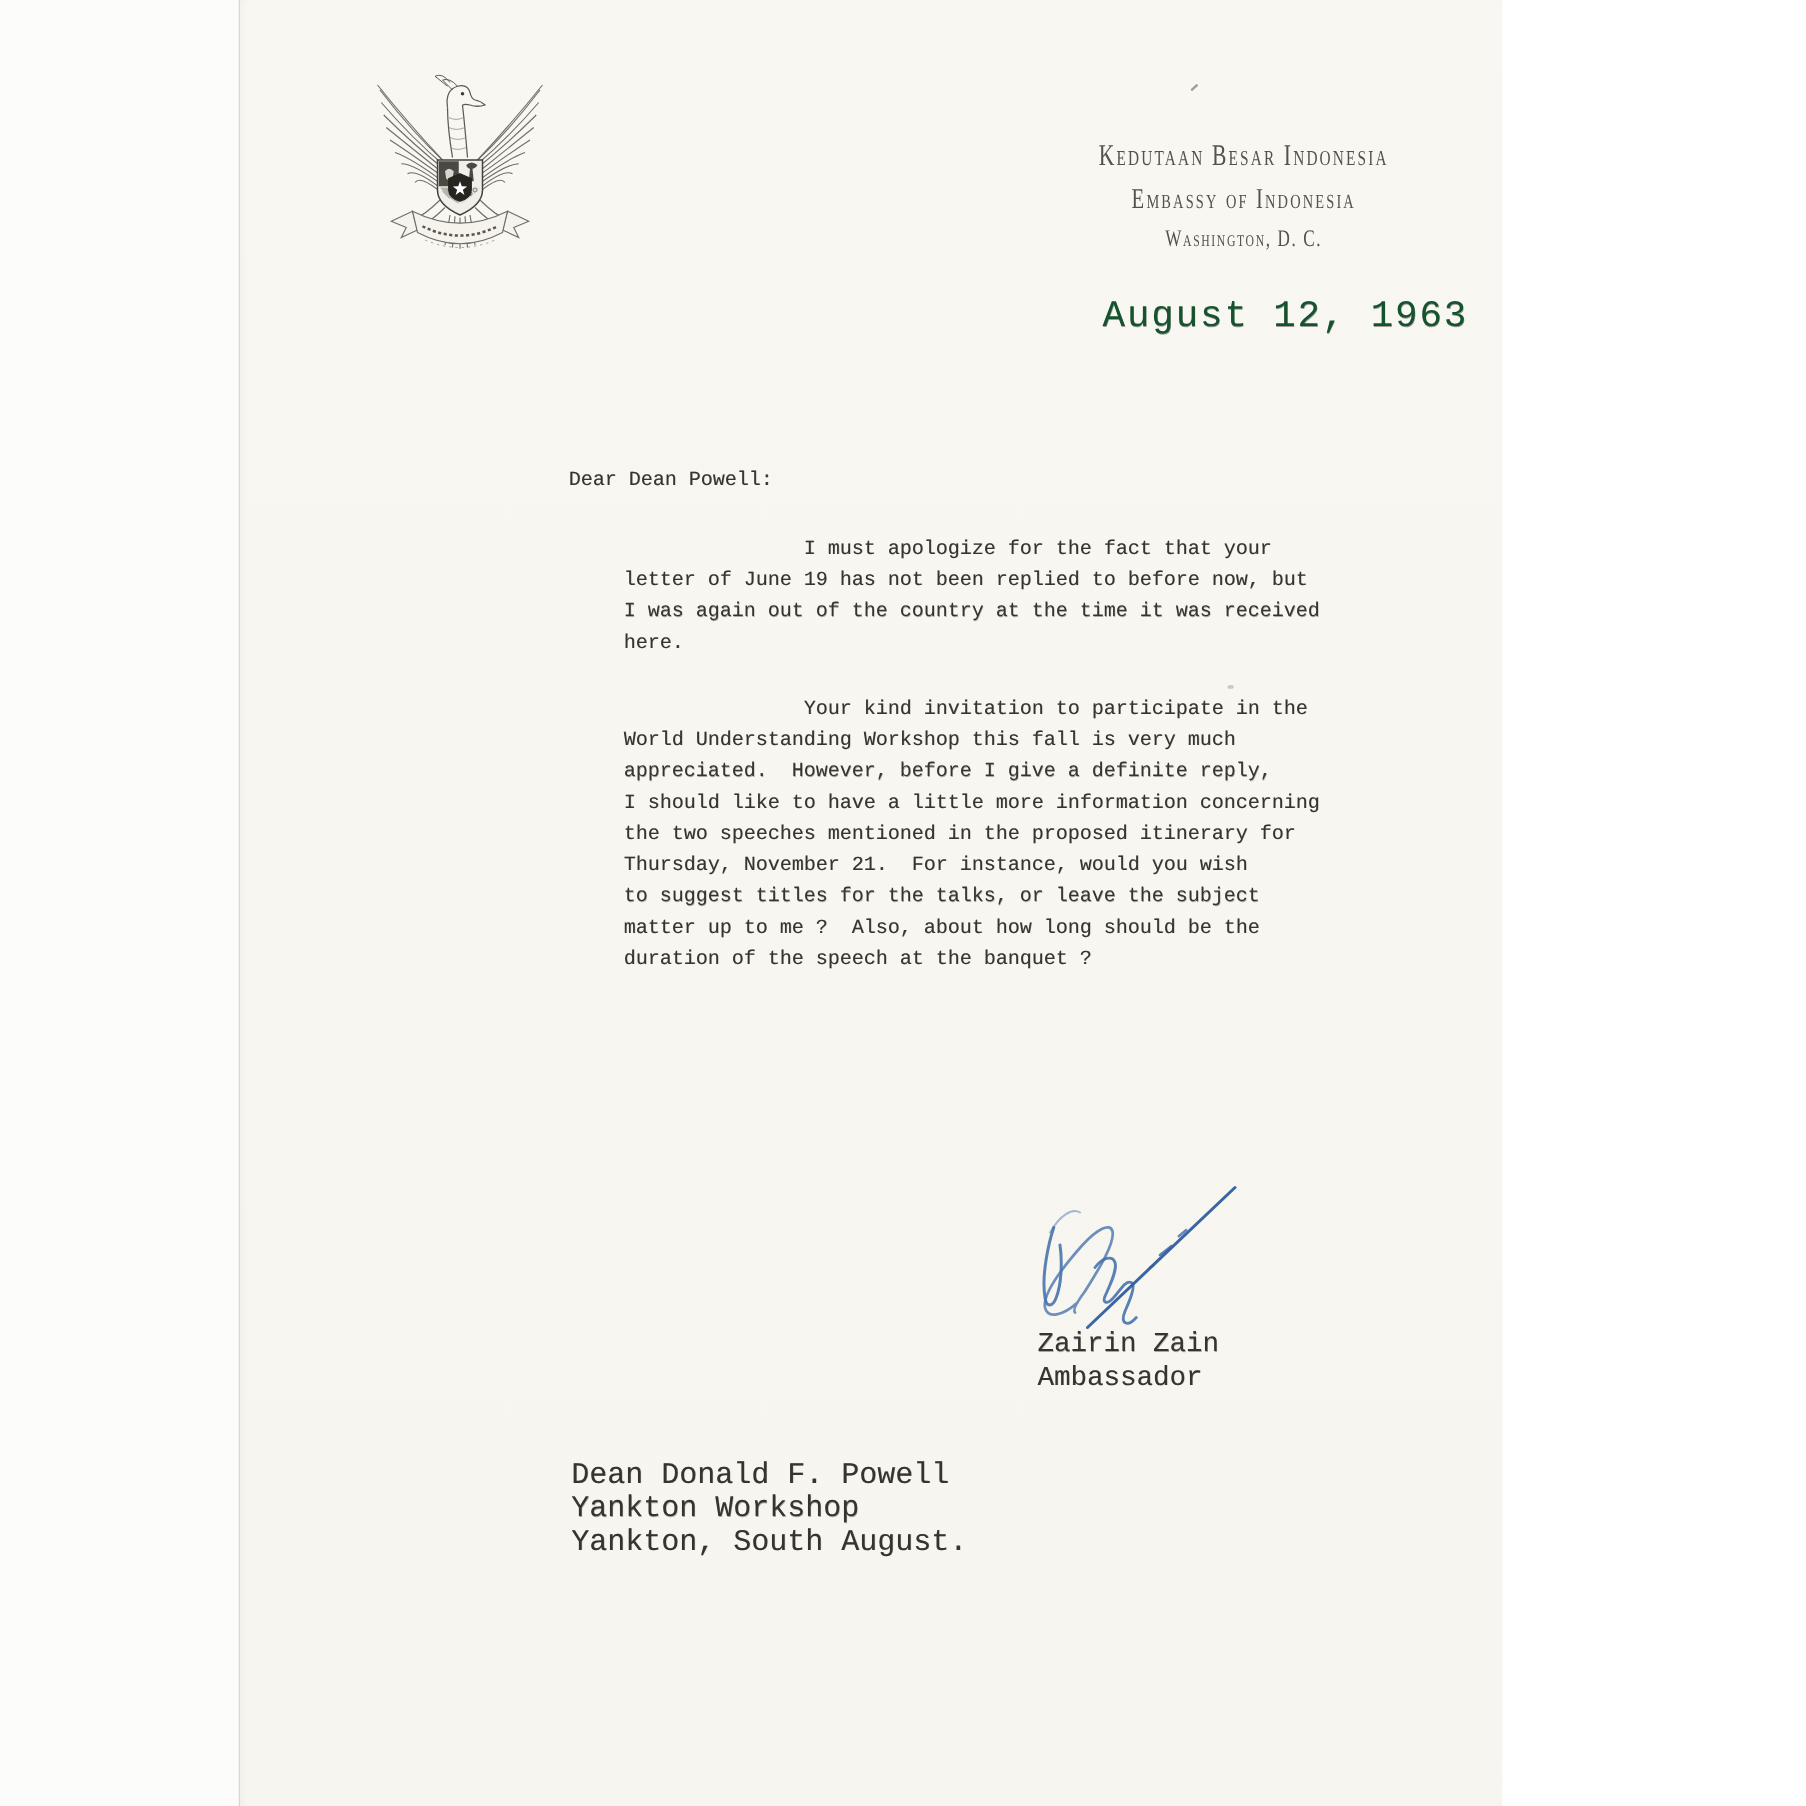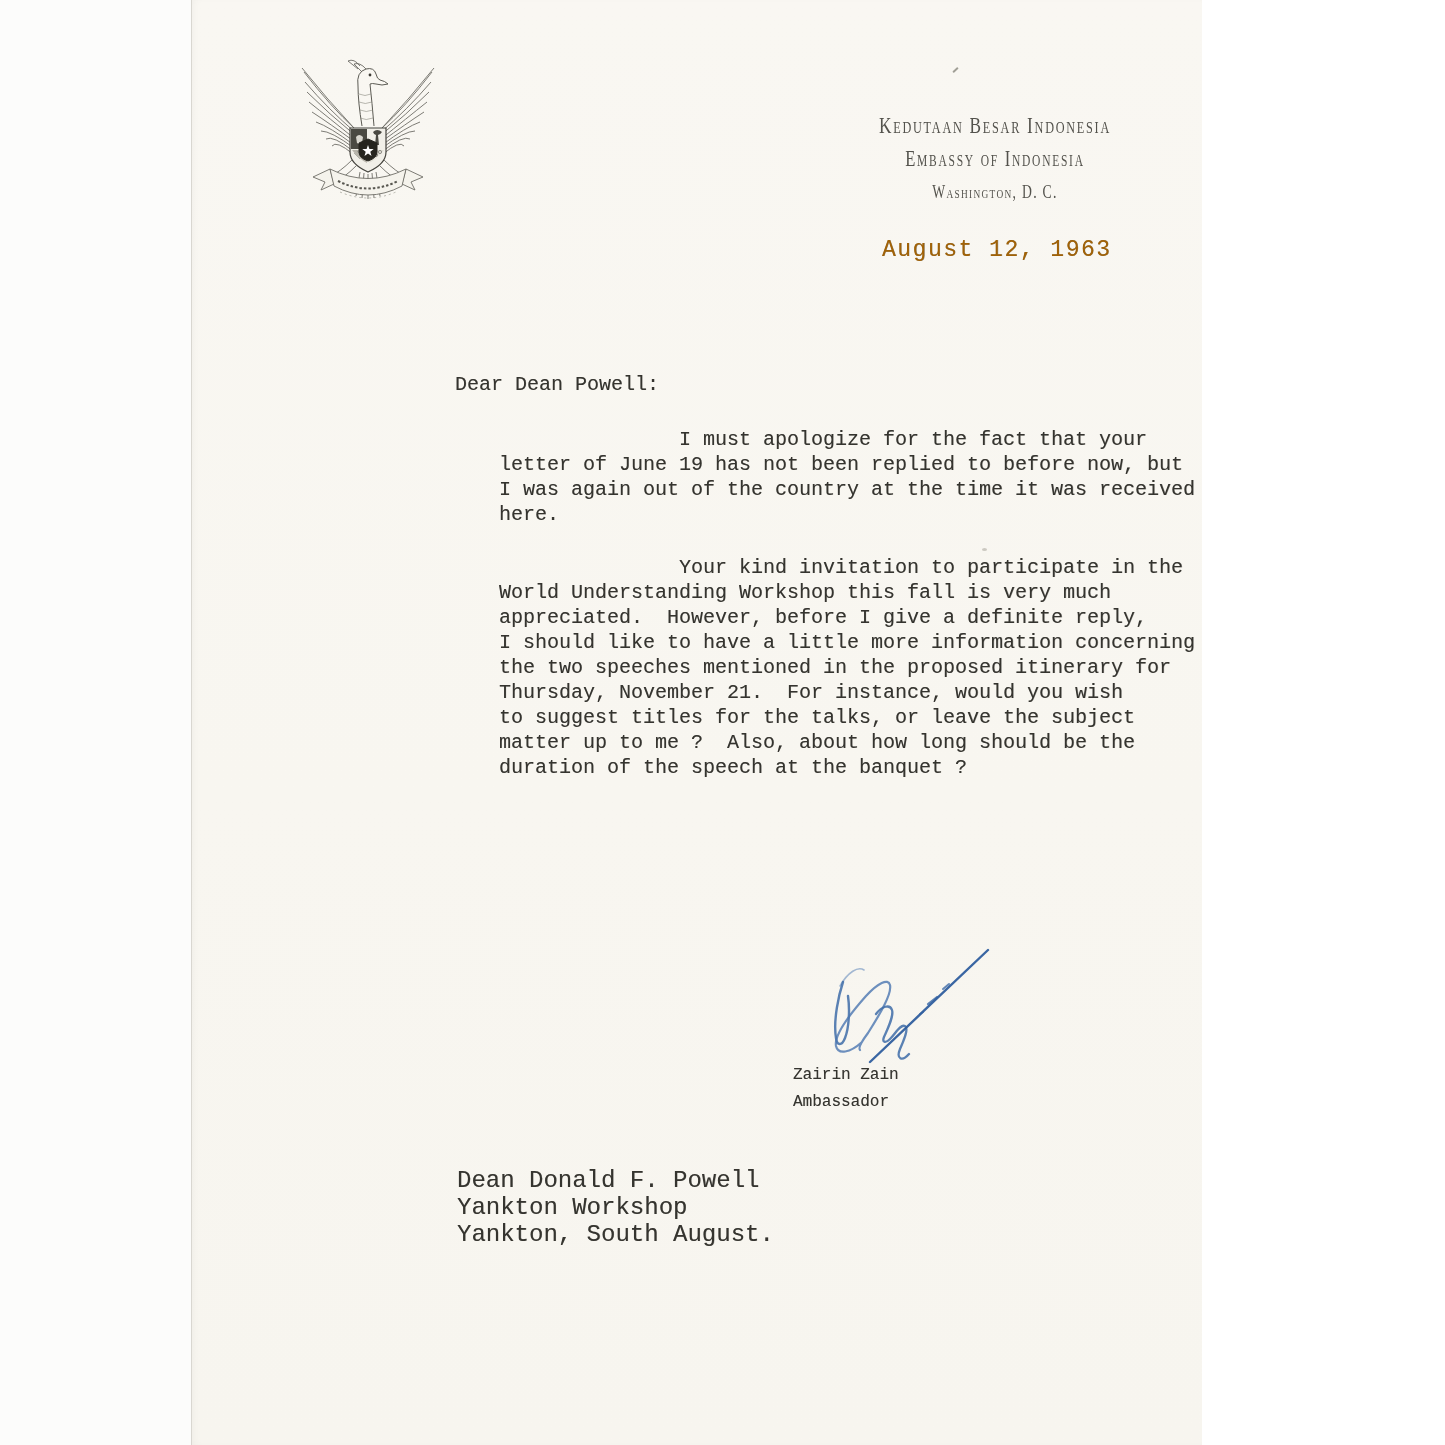--- a/index.html
+++ b/index.html
@@ -47,53 +47,53 @@
   }
   .lh-line { transform: scaleX(0.72); transform-origin: center; }
   .lh1 { font-size: 24px; letter-spacing: 2.4px; line-height: 26px; }
   .lh2 { font-size: 23px; letter-spacing: 2.4px; line-height: 26px; margin-top: 8px; }
   .lh3 { font-size: 19px; letter-spacing: 1.8px; line-height: 22px; margin-top: 9px; }
 
   .date {
     position: absolute;
     left: 882px;
     top: 237px;
-    font-size: 23px;
+    font-size: 30px;
     letter-spacing: 1.5px;
-    color: #a16207;
+    color: #14532d;
     text-shadow: 0.3px 0.3px 0.3px rgba(47,46,42,0.45);
   }
 
   
   .body-block {
     position: absolute;
     left: 455px;
     top: 372px;
     width: 760px;
-    font-size: 20px;
+    font-size: 16px;
     line-height: 25px;
     color: #35342f;
     text-shadow: 0.3px 0.3px 0.25px rgba(53,52,47,0.4);
   }
   .salutation { margin-bottom: 30px; }
   .para { white-space: pre-wrap; margin-bottom: 28px; margin-left: 44px; }
   .valediction { margin-top: 48px; margin-left: 348px; }
 
   .signature-svg {
     position: absolute;
     left: 810px;
     top: 942px;
     width: 200px;
     height: 130px;
   }
   .signer {
     position: absolute;
-    left: 793px;
+    left: 830px;
     top: 1062px;
-    font-size: 16px;
+    font-size: 22px;
     line-height: 27px;
     color: #35342f;
     text-shadow: 0.3px 0.3px 0.25px rgba(53,52,47,0.4);
   }
   .recipient {
     position: absolute;
     left: 457px;
     top: 1167px;
     font-size: 24px;
     line-height: 27px;

